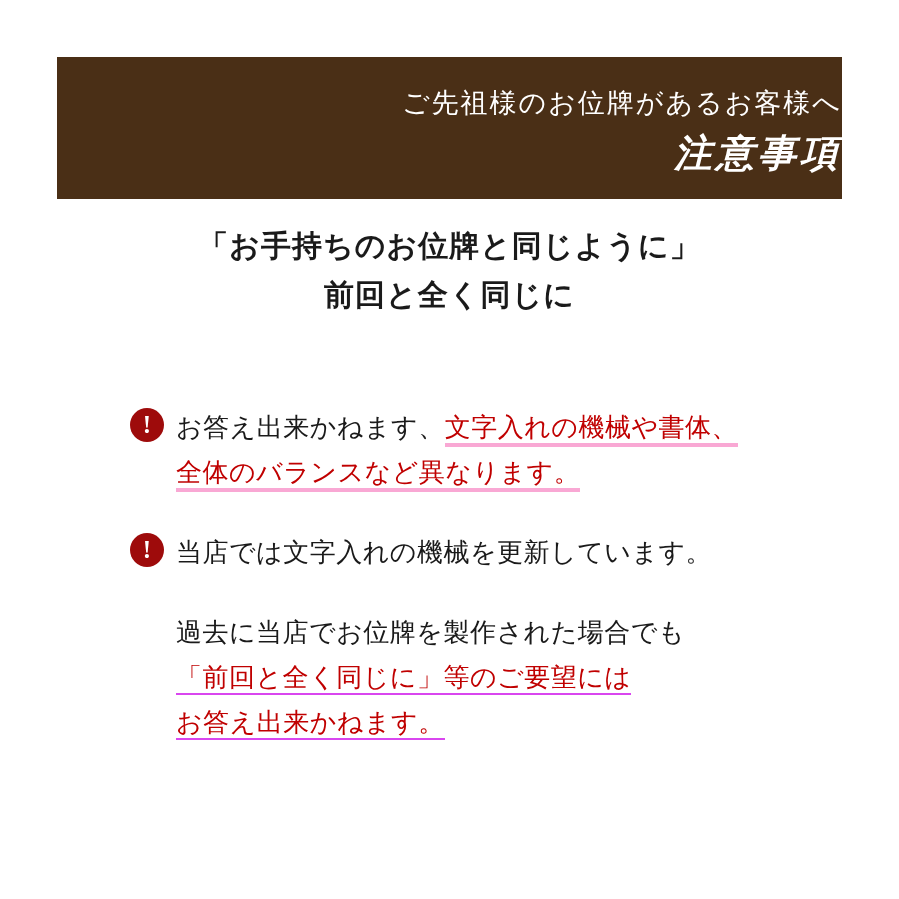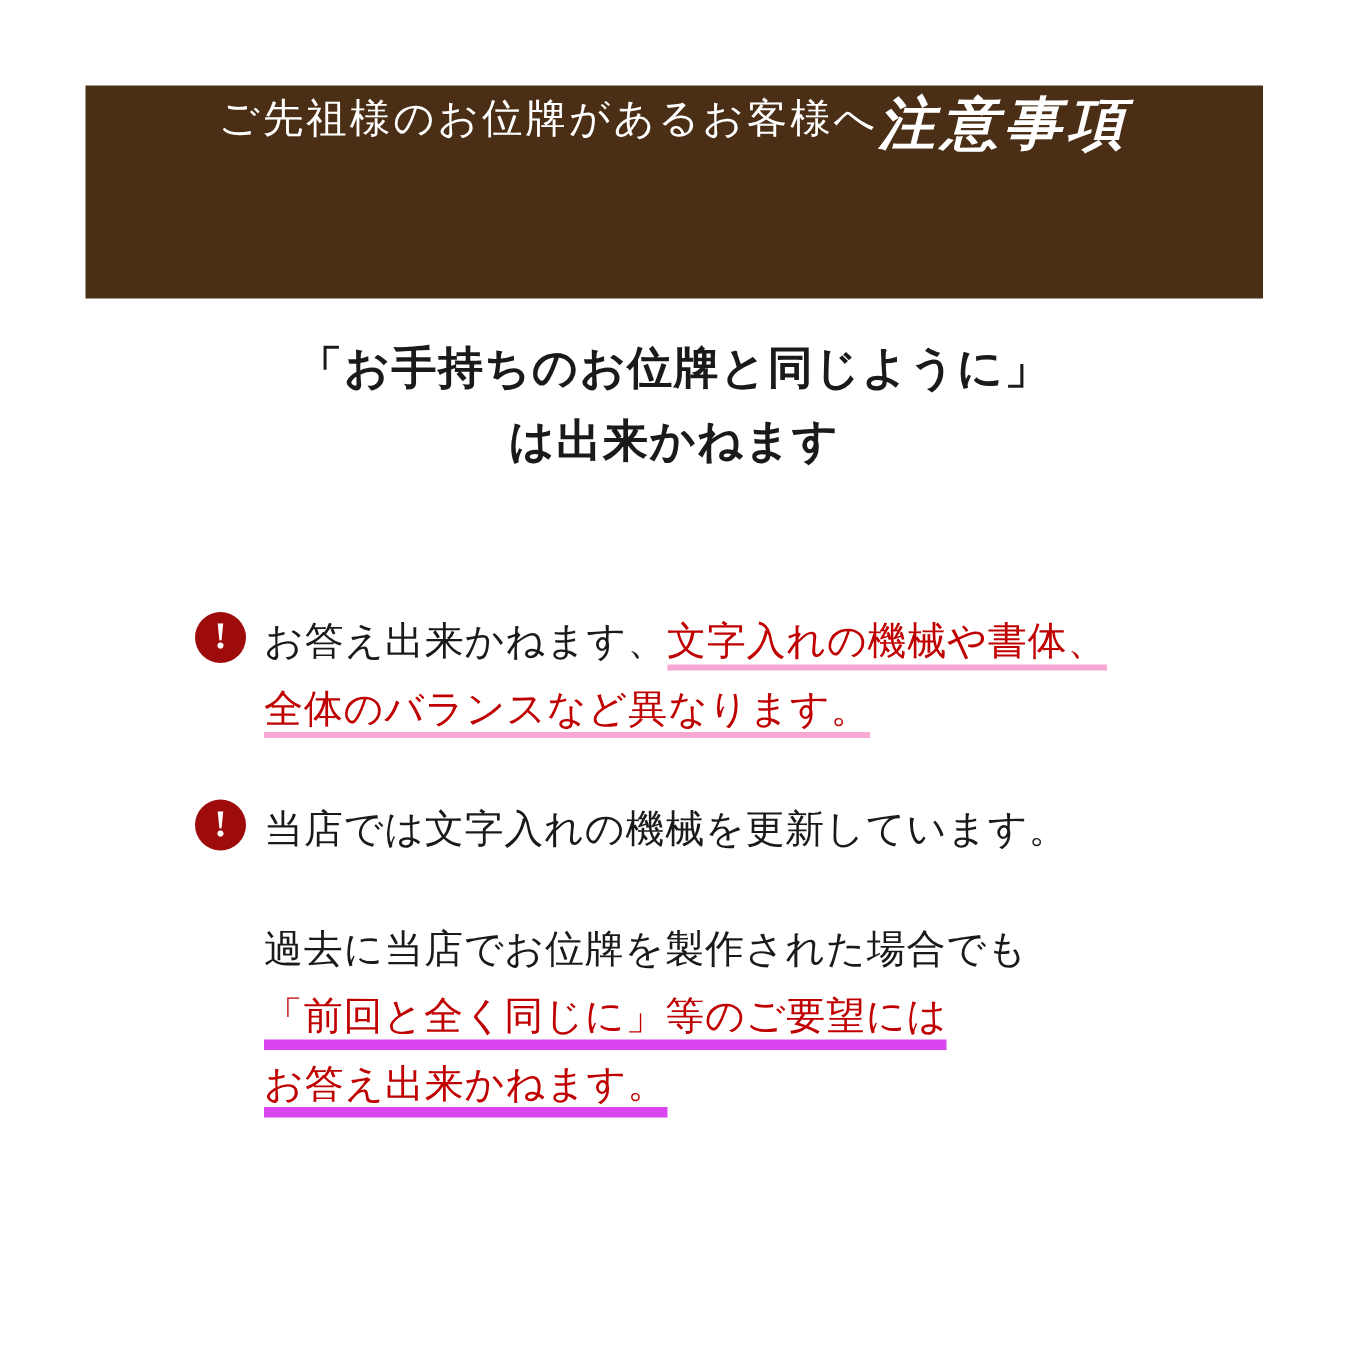--- a/index.html
+++ b/index.html
@@ -24,22 +24,22 @@
 
   
   .header-band {
     position: absolute;
     left: 57px;
     top: 57px;
     width: 785px;
     height: 142px;
     background: #4a2f16;
     display: flex;
-    flex-direction: row;
-    align-items: flex-start;
+    flex-direction: column;
+    align-items: flex-end;
     justify-content: center;
     box-sizing: border-box;
     padding-top: 6px;
   }
   .header-sub {
     color: #ffffff;
     font-size: 27px;
     letter-spacing: 2px;
     line-height: 1.2;
     font-weight: 400;
@@ -118,38 +118,38 @@
   .notice-sub {
     margin-left: 46px;
     margin-top: 35px;
     font-size: 26px;
     line-height: 1.72;
     color: #1a1a1a;
     letter-spacing: 0.5px;
   }
   .notice-sub .red {
     color: #c00000;
-    border-bottom: 7px solid #d946ef;
+    border-bottom: 2px solid #d946ef;
     padding-bottom: 1px;
   }
   .nowrap-line { display: block; }
 </style>
 </head>
 <body>
 
 <div class="page">
 
   <div class="header-band">
     <div class="header-sub">ご先祖様のお位牌があるお客様へ</div>
     <div class="header-title">注意事項</div>
   </div>
 
   <div class="lead">
     <div class="lead-line">「お手持ちのお位牌と同じように」</div>
-    <div class="lead-line">は出来かねます</div>
+    <div class="lead-line">前回と全く同じに</div>
   </div>
 
   <div class="notices">
 
     <div class="notice">
       <div class="notice-row">
         <div class="bang-icon">!</div>
         <div class="notice-text">
           <span class="nowrap-line">
             <span class="blk">お答え出来かねます、</span><span class="red">文字入れの機械や書体、</span>

